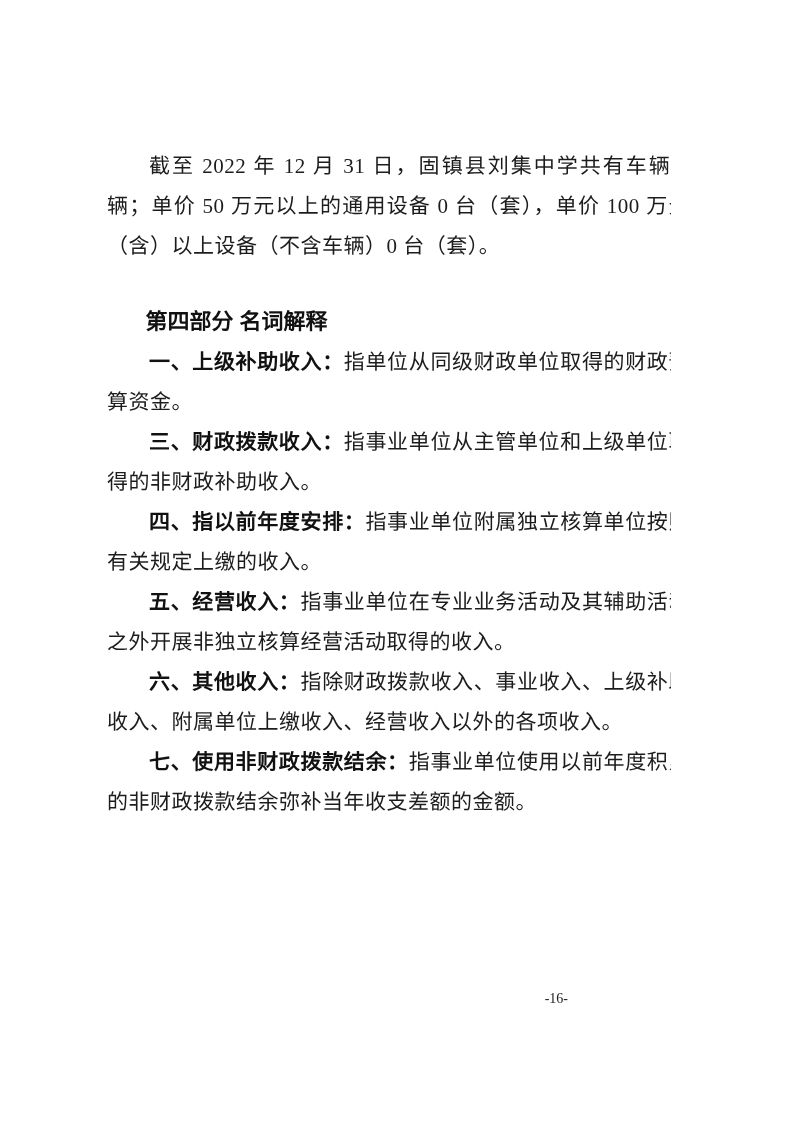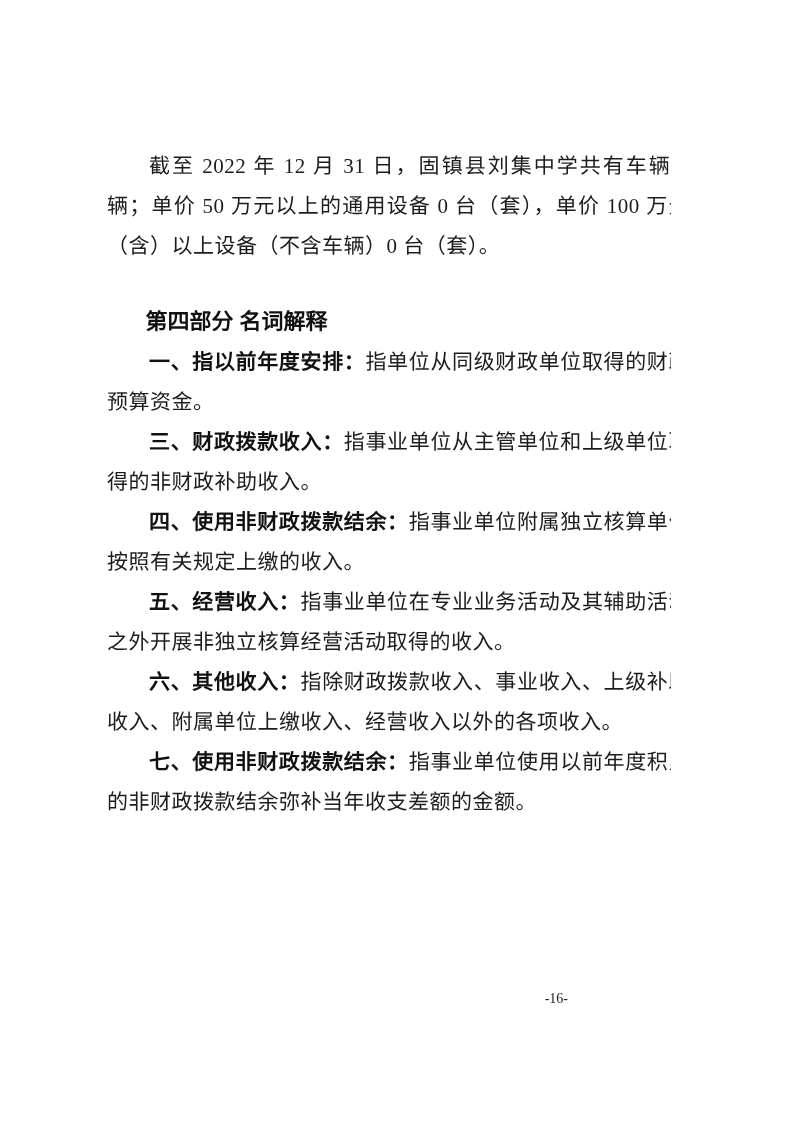--- a/index.html
+++ b/index.html
@@ -57,26 +57,26 @@
 </head>
 <body>
 
 <div class="page">
   <div class="content">
 
     <p class="body-para">截至 2022 年 12 月 31 日，固镇县刘集中学共有车辆 0 辆；单价 50 万元以上的通用设备 0 台（套），单价 100 万元（含）以上设备（不含车辆）0 台（套）。</p>
 
     <h2 class="section-heading">第四部分 名词解释</h2>
 
-    <p class="body-para"><b class="term-label">一、指以前年度安排：</b><span>指单位从同级财政单位取得的财政预算资金。</span></p>
+    <p class="body-para"><b class="term-label">一、上级补助收入：</b><span>指单位从同级财政单位取得的财政预算资金。</span></p>
 
 
     <p class="body-para"><b class="term-label">三、财政拨款收入：</b><span>指事业单位从主管单位和上级单位取得的非财政补助收入。</span></p>
 
-    <p class="body-para"><b class="term-label">四、使用非财政拨款结余：</b><span>指事业单位附属独立核算单位按照有关规定上缴的收入。</span></p>
+    <p class="body-para"><b class="term-label">四、指以前年度安排：</b><span>指事业单位附属独立核算单位按照有关规定上缴的收入。</span></p>
 
     <p class="body-para"><b class="term-label">五、经营收入：</b><span>指事业单位在专业业务活动及其辅助活动之外开展非独立核算经营活动取得的收入。</span></p>
 
     <p class="body-para"><b class="term-label">六、其他收入：</b><span>指除财政拨款收入、事业收入、上级补助收入、附属单位上缴收入、经营收入以外的各项收入。</span></p>
 
     <p class="body-para"><b class="term-label">七、使用非财政拨款结余：</b><span>指事业单位使用以前年度积累的非财政拨款结余弥补当年收支差额的金额。</span></p>
 
 
   </div>
 

